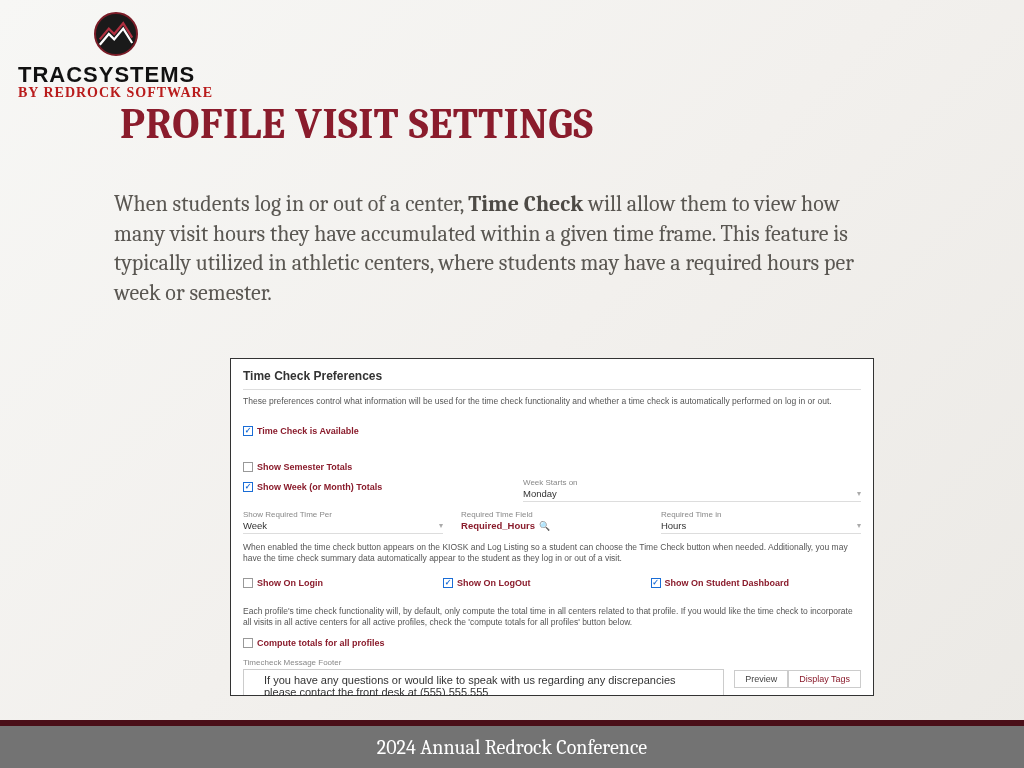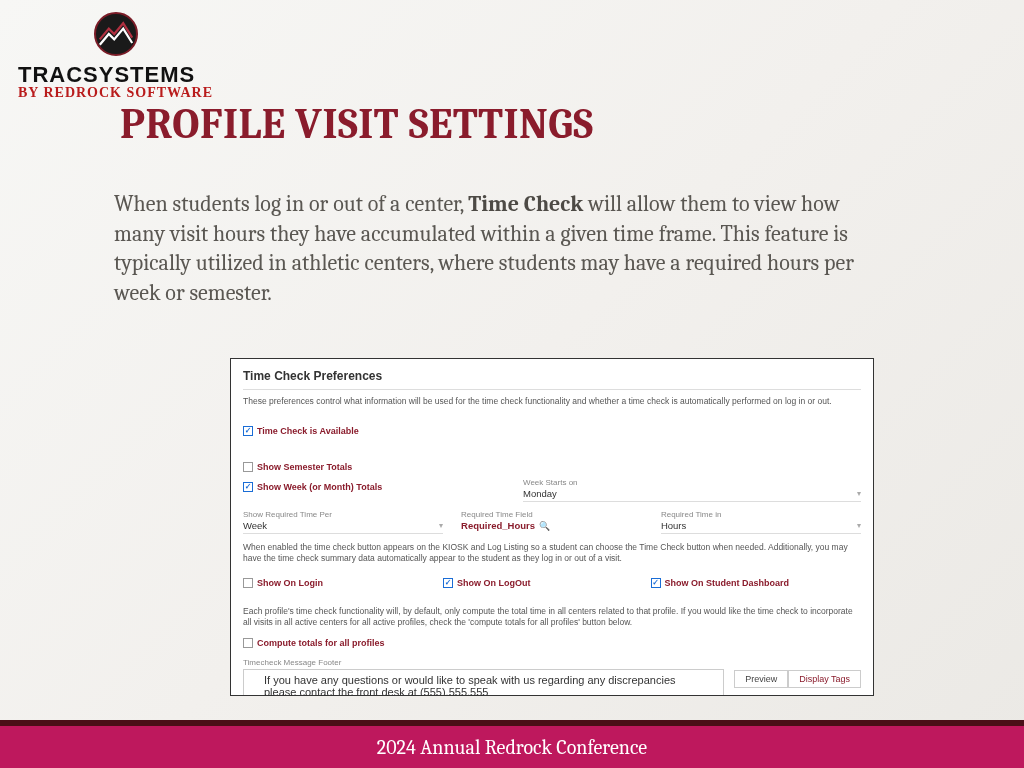--- a/index.html
+++ b/index.html
@@ -136,21 +136,21 @@
     border-right: 6px solid #bbb;
     border-top: 6px solid transparent;
   }
 
   .footer-bar {
     position: absolute;
     bottom: 0;
     left: 0;
     width: 1024px;
     height: 48px;
-    background: #be185d;
+    background: #737373;
     border-top: 6px solid #4a0f18;
     display: flex;
     align-items: center;
     justify-content: center;
     color: #fff;
     font-size: 20px;
     font-family: Cambria, Georgia, serif;
   }
 </style>
 </head>

